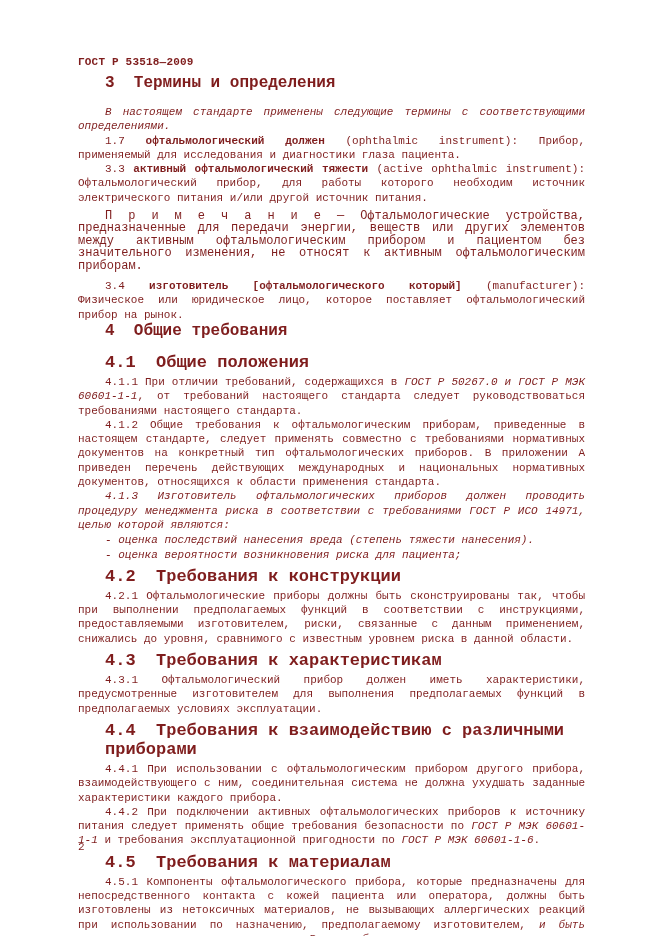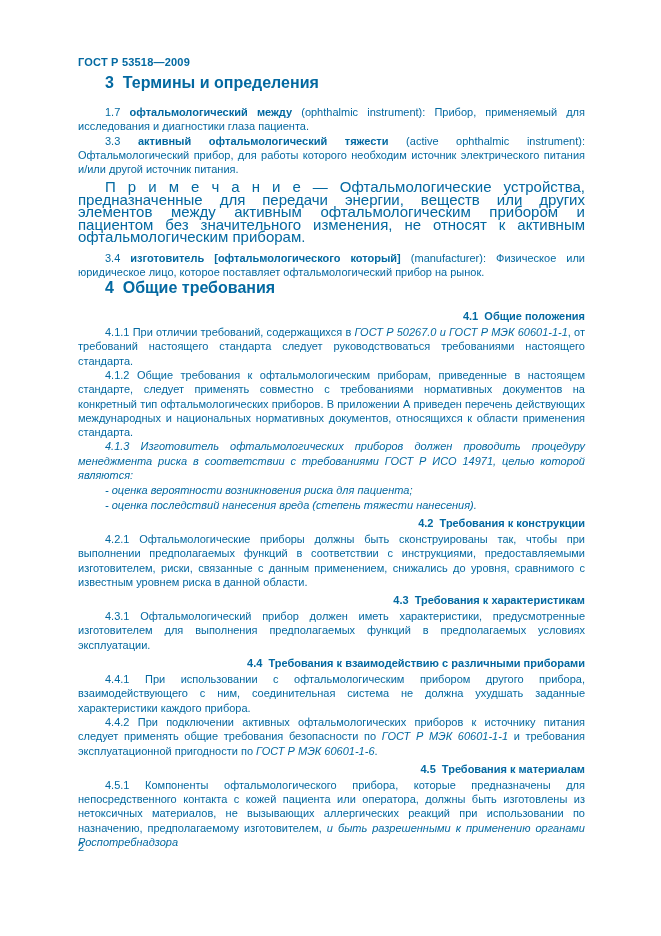--- a/index.html
+++ b/index.html
@@ -2,57 +2,56 @@
 <html><head>
 <meta charset="utf-8">
 <style>
   * { margin: 0; padding: 0; box-sizing: border-box; }
   html, body { background: #ffffff; }
   .page {
     position: relative;
     width: 661px;
     height: 936px;
     background: #ffffff;
-    font-family: Liberation Sans, sans-serif;
-    color: #0369a1;
+    font-family: Liberation Mono, monospace;
+    color: #7f1d1d;
     overflow: hidden;
   }
   .margins {
     padding: 56px 76px 0 78px;
   }
   .doc-header {
     font-size: 11px;
     font-weight: bold;
     letter-spacing: 0.2px;
     margin-bottom: 6px;
   }
   .doc-body { width: 100%; }
   .section-heading {
     font-size: 16px;
     font-weight: bold;
     padding-left: 27px;
     margin-bottom: 13px;
   }
   .sub-heading {
-    font-size: 11px;
+    font-size: 17px;
     font-weight: bold;
     padding-left: 27px;
     margin-top: 5px;
     margin-bottom: 3px;
-    text-align: right;
   }
   .para {
     font-size: 11px;
     line-height: 14.3px;
     text-align: justify;
     text-indent: 27px;
   }
   .para.italic { font-style: italic; }
   .note {
-    font-size: 15px;
+    font-size: 12px;
     line-height: 12.4px;
     text-align: justify;
     text-indent: 27px;
     margin-top: 5px;
     margin-bottom: 7px;
   }
   .list-item {
     font-size: 11px;
     line-height: 14.3px;
     font-style: italic;
@@ -70,31 +69,32 @@
   }
 </style>
 </head>
 <body>
 
 <div class="page">
   <div class="margins">
     <div class="doc-header">ГОСТ Р 53518—2009</div>
     <div class="doc-body">
         <div class="section-heading">3&nbsp; Термины и определения</div>
-        <div class="para"><span>1.7 </span><span class="b">офтальмологический между</span><span> (ophthalmic instrument): Прибор, применяемый для исследования и диагностики глаза пациента.</span></div>
+        <div class="para italic"><span>В настоящем стандарте применены следующие термины с соответствующими определениями.</span></div>
+        <div class="para"><span>1.7 </span><span class="b">офтальмологический должен</span><span> (ophthalmic instrument): Прибор, применяемый для исследования и диагностики глаза пациента.</span></div>
         <div class="para"><span>3.3 </span><span class="b">активный офтальмологический тяжести</span><span> (active ophthalmic instrument): Офтальмологический прибор, для работы которого необходим источник электрического питания и/или другой источник питания.</span></div>
         <div class="note"><span>П р и м е ч а н и е — Офтальмологические устройства, предназначенные для передачи энергии, веществ или других элементов между активным офтальмологическим прибором и пациентом без значительного изменения, не относят к активным офтальмологическим приборам.</span></div>
         <div class="para"><span>3.4 </span><span class="b">изготовитель [офтальмологического который]</span><span> (manufacturer): Физическое или юридическое лицо, которое поставляет офтальмологический прибор на рынок.</span></div>
         <div class="section-heading">4&nbsp; Общие требования</div>
         <div class="sub-heading">4.1&nbsp; Общие положения</div>
         <div class="para"><span>4.1.1  При отличии требований, содержащихся в </span><span class="i">ГОСТ Р 50267.0 и ГОСТ Р МЭК 60601-1-1</span><span>, от требований настоящего стандарта следует руководствоваться требованиями настоящего стандарта.</span></div>
         <div class="para"><span>4.1.2  Общие требования к офтальмологическим приборам, приведенные в настоящем стандарте, следует применять совместно с требованиями нормативных документов на конкретный тип офтальмологических приборов. В приложении А приведен перечень действующих международных и национальных нормативных документов, относящихся к области применения стандарта.</span></div>
         <div class="para italic"><span>4.1.3  Изготовитель офтальмологических приборов должен проводить процедуру менеджмента риска в соответствии с требованиями ГОСТ Р ИСО 14971, целью которой являются:</span></div>
+        <div class="list-item"><span>-  оценка последствий нанесения вреда (степень тяжести нанесения).</span></div>
         <div class="list-item"><span>-  оценка вероятности возникновения риска для пациента;</span></div>
-        <div class="list-item"><span>-  оценка последствий нанесения вреда (степень тяжести нанесения).</span></div>
         <div class="sub-heading">4.2&nbsp; Требования к конструкции</div>
         <div class="para"><span>4.2.1  Офтальмологические приборы должны быть сконструированы так, чтобы при выполнении предполагаемых функций в соответствии с инструкциями, предоставляемыми изготовителем, риски, связанные с данным применением, снижались до уровня, сравнимого с известным уровнем риска в данной области.</span></div>
         <div class="sub-heading">4.3&nbsp; Требования к характеристикам</div>
         <div class="para"><span>4.3.1  Офтальмологический прибор должен иметь характеристики, предусмотренные изготовителем для выполнения предполагаемых функций в предполагаемых условиях эксплуатации.</span></div>
         <div class="sub-heading">4.4&nbsp; Требования к взаимодействию с различными приборами</div>
         <div class="para"><span>4.4.1  При использовании с офтальмологическим прибором другого прибора, взаимодействующего с ним, соединительная система не должна ухудшать заданные характеристики каждого прибора.</span></div>
         <div class="para"><span>4.4.2  При подключении активных офтальмологических приборов к источнику питания следует применять общие требования безопасности по </span><span class="i">ГОСТ Р МЭК 60601-1-1</span><span> и требования эксплуатационной пригодности по </span><span class="i">ГОСТ Р МЭК 60601-1-6</span><span>.</span></div>
         <div class="sub-heading">4.5&nbsp; Требования к материалам</div>
         <div class="para"><span>4.5.1  Компоненты офтальмологического прибора, которые предназначены для непосредственного контакта с кожей пациента или оператора, должны быть изготовлены из нетоксичных материалов, не вызывающих аллергических реакций при использовании по назначению, предполагаемому изготовителем, </span><span class="i">и быть разрешенными к применению органами Роспотребнадзора</span></div>
       </div>

